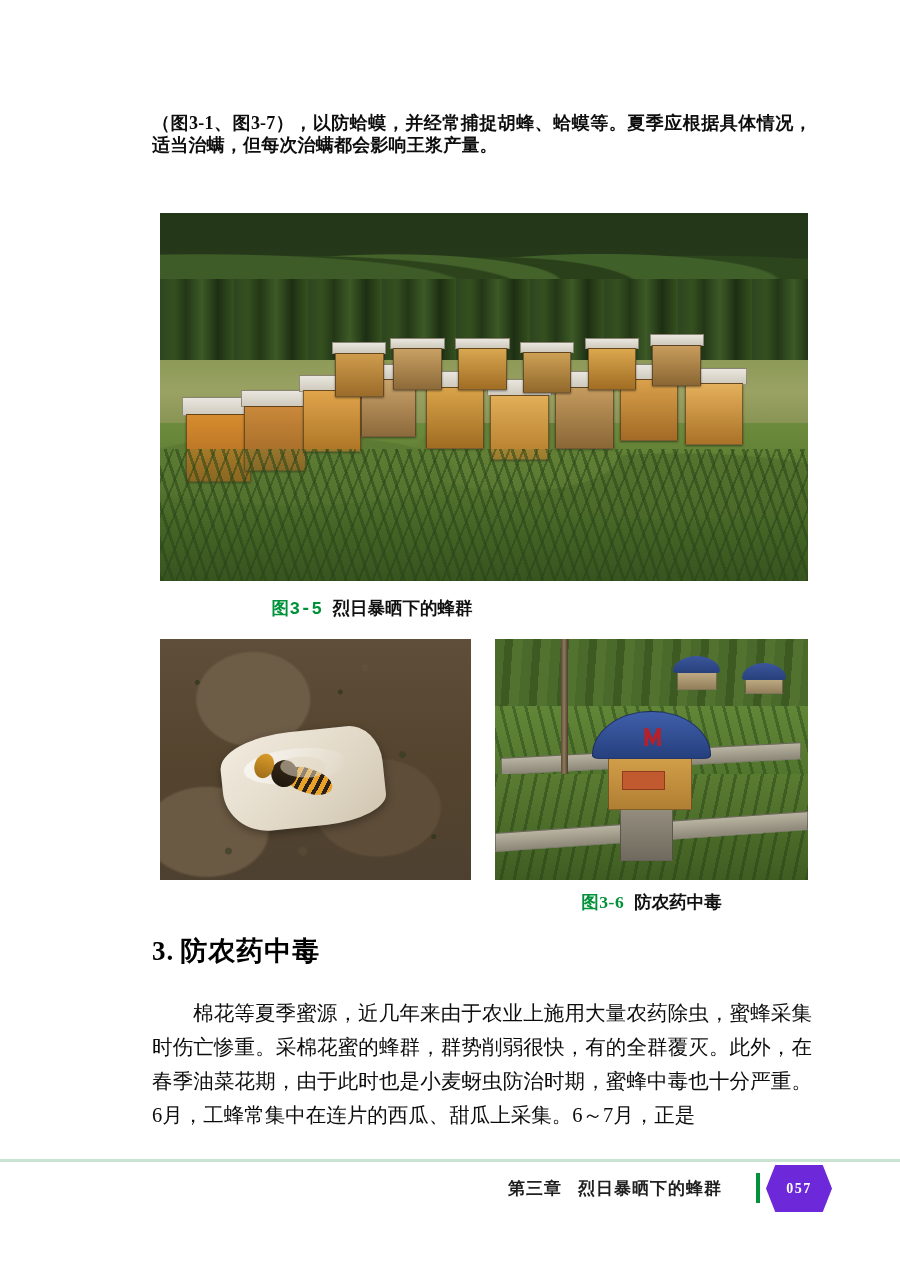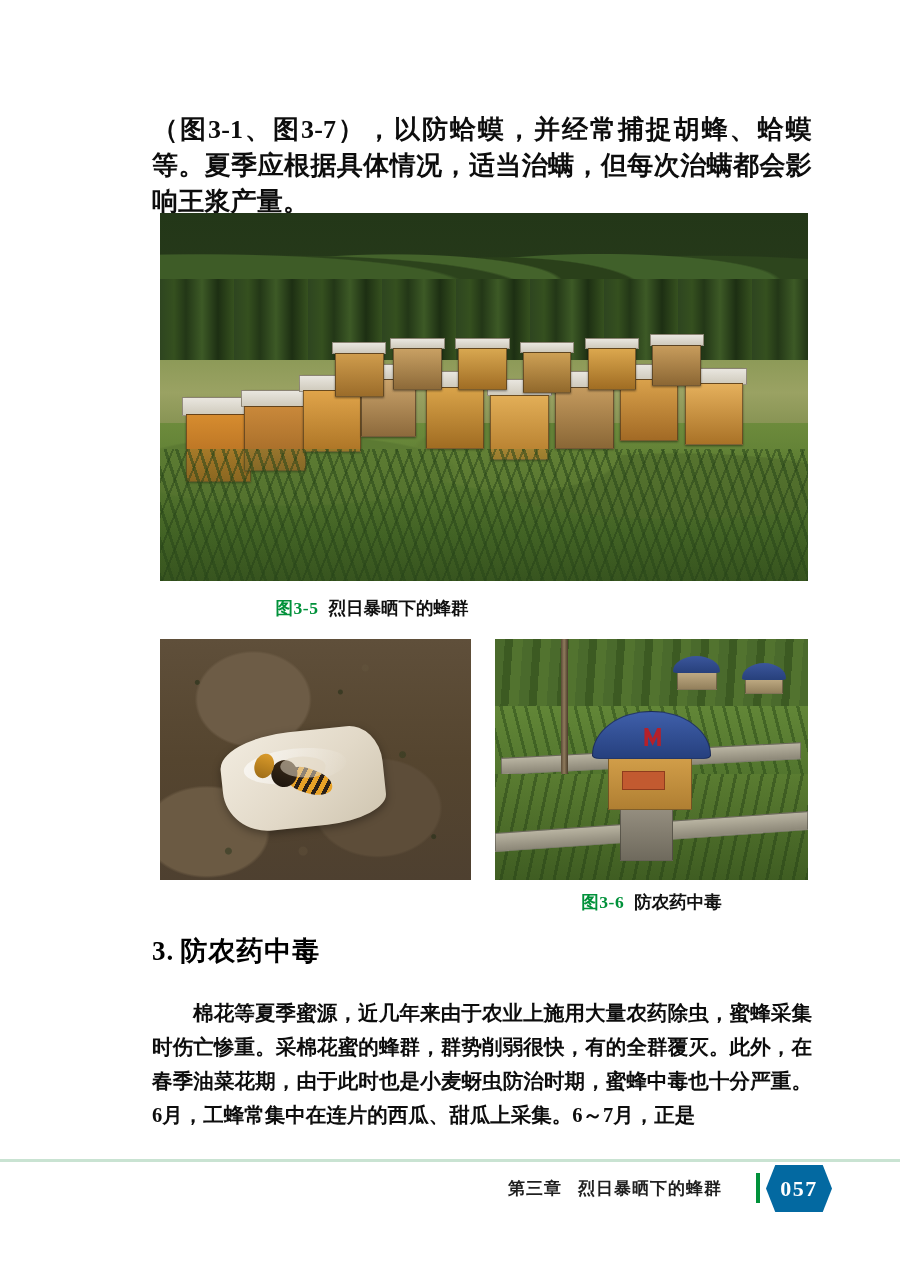--- a/index.html
+++ b/index.html
@@ -20,22 +20,22 @@
     height: 1262px;
     box-sizing: border-box;
   }
 
   
   .body-text {
     position: absolute;
     left: 152px;
     top: 112px;
     width: 660px;
-    font-size: 26px;
-    line-height: 36px;
+    font-size: 18px;
+    line-height: 22px;
     color: #0d0d0d;
     font-weight: 600;
     letter-spacing: 0.2px;
     text-align: justify;
   }
   .body-text p {
     margin: 0;
   }
 
   
@@ -64,20 +64,21 @@
   }
   .caption .num {
     color: #00913a;
     margin-right: 10px;
     letter-spacing: 0.5px;
   }
   .cap35 {
     left: 0; right: 0;
     top: 596px;
     width: 744px;
+    font-family: Liberation Mono, monospace;
   }
 
   
   .fig36-wrap {
     position: absolute;
     left: 160px;
     top: 639px;
     width: 311px;
     height: 241px;
   }
@@ -116,21 +117,21 @@
 
   
   .lower-text {
     position: absolute;
     left: 152px;
     top: 996px;
     width: 660px;
     font-size: 20.5px;
     line-height: 34px;
     color: #0d0d0d;
-    font-weight: 700;
+    font-weight: 400;
     text-align: justify;
     text-indent: 41px;
   }
   .lower-text p { margin: 0; }
 
   
   .footer-rule {
     position: absolute;
     left: 0;
     top: 1159px;
@@ -163,23 +164,23 @@
     width: 4px;
     height: 30px;
     background: #00913a;
   }
   .page-num-badge {
     position: absolute;
     right: 68px;
     top: -3px;
     width: 66px;
     height: 47px;
-    background: #0369a1;
+    background: #6d28d9;
     color: #fff;
-    font-size: 22px;
+    font-size: 14px;
     font-weight: 700;
     letter-spacing: 1.5px;
     display: flex;
     align-items: center;
     justify-content: center;
     clip-path: polygon(14% 0%, 86% 0%, 100% 50%, 86% 100%, 14% 100%, 0% 50%);
   }
 
   
   .apiary { background: #6d7b4a; }

